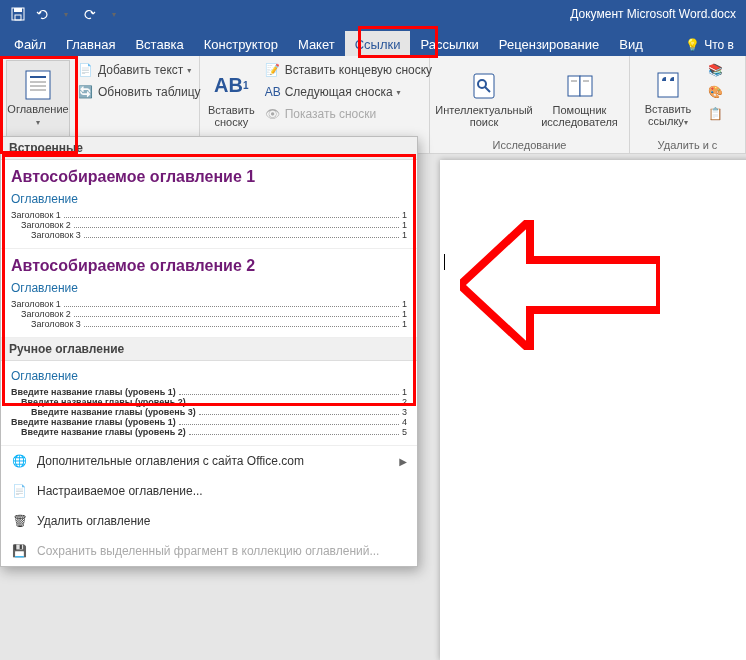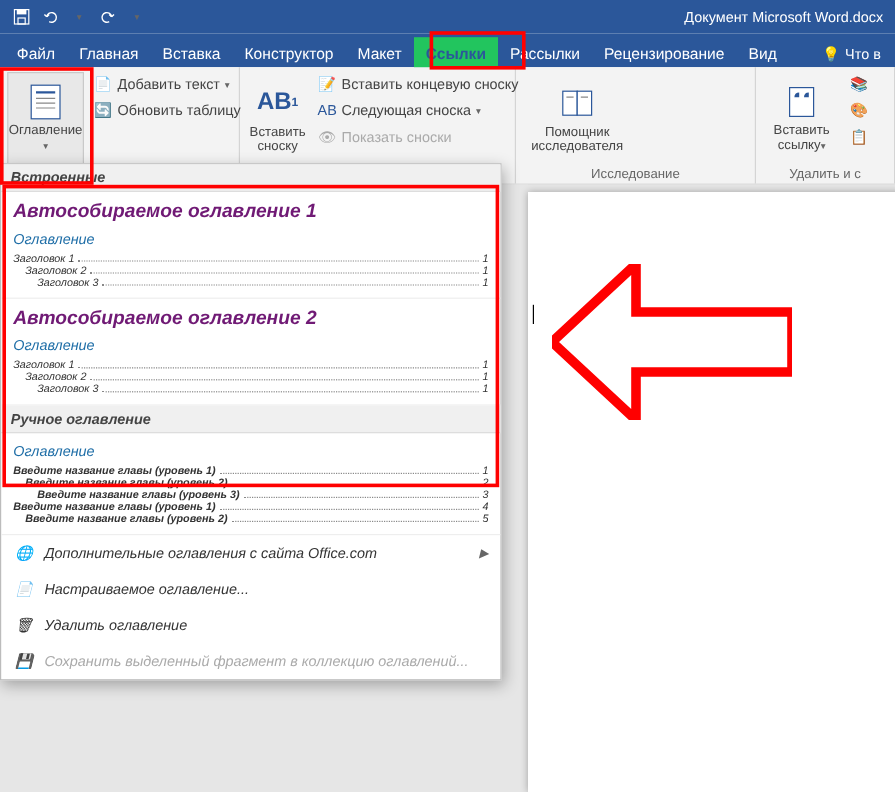--- a/index.html
+++ b/index.html
@@ -7,21 +7,21 @@
 
   
   .titlebar { height: 28px; background: #2b579a; display: flex; align-items: center; color: #fff; font-size: 12px; }
   .qat { display: flex; align-items: center; gap: 4px; padding-left: 8px; }
   .qat-btn { width: 20px; height: 20px; display: flex; align-items: center; justify-content: center; color: #fff; font-size: 13px; }
   .titlebar-right { margin-left: auto; margin-right: 10px; }
 
   
   .tabs { height: 28px; background: #2b579a; display: flex; align-items: flex-end; color: #fff; font-size: 13px; padding-left: 4px; }
   .tab { padding: 6px 10px 4px; cursor: pointer; }
-  .tab.active { background: #22c55e; color: #2b579a; font-weight: bold; }
+  .tab.active { background: #e5e5e5; color: #2b579a; }
   .tell-me { margin-left: auto; margin-right: 6px; display: flex; align-items: center; gap: 4px; padding: 4px 6px; font-size: 12px; }
   .tell-me .bulb { color: #ffd966; }
 
   
   .ribbon { height: 98px; background: #f3f3f3; border-bottom: 1px solid #d4d4d4; display: flex; font-size: 12px; color: #444; }
   .group { border-right: 1px solid #d4d4d4; padding: 4px 6px 2px; display: flex; flex-direction: column; }
   .group-body { flex: 1; display: flex; gap: 4px; }
   .group-label { text-align: center; font-size: 11px; color: #666; padding-top: 2px; }
   .big-btn { width: 64px; display: flex; flex-direction: column; align-items: center; justify-content: center; gap: 2px; padding: 4px 2px; cursor: pointer; }
   .big-btn svg, .big-btn .ico { width: 32px; height: 32px; }
@@ -38,21 +38,21 @@
 
   
   .doc-area { position: absolute; top: 154px; left: 0; right: 0; bottom: 0; background: #e6e6e6; }
   .page { position: absolute; top: 6px; left: 440px; width: 380px; height: 500px; background: #fff; box-shadow: 0 0 6px rgba(0,0,0,.3); }
   .cursor { position: absolute; top: 94px; left: 4px; width: 1px; height: 16px; background: #000; }
 
   
   .arrow { position: absolute; top: 220px; left: 460px; }
 
   
-  .gallery { position: absolute; top: 136px; left: 0; width: 418px; background: #fff; border: 1px solid #bcbcbc; box-shadow: 2px 4px 12px rgba(0,0,0,.3); font-size: 12px; z-index: 50; font-style: italic; }
+  .gallery { position: absolute; top: 136px; left: 0; width: 418px; background: #fff; border: 1px solid #bcbcbc; box-shadow: 2px 4px 12px rgba(0,0,0,.3); font-size: 12px; z-index: 50; }
   .gallery-hdr { background: #f0f0f0; padding: 4px 8px; font-weight: 600; font-size: 12px; color: #444; border-bottom: 1px solid #ddd; }
   .toc-option { padding: 8px 10px; border-bottom: 1px solid #eee; cursor: pointer; }
   .toc-option .opt-title { font-weight: 600; font-size: 16px; margin-bottom: 6px; color: #701a75; }
   .toc-preview { font-size: 10px; }
   .toc-preview .ph { color: #1f6ea7; font-size: 12px; margin-bottom: 4px; }
   .toc-line { display: flex; align-items: baseline; font-size: 9px; color: #333; }
   .toc-line .lvl1 { padding-left: 0; }
   .toc-line .lvl2 { padding-left: 10px; text-align: center; }
   .toc-line .lvl3 { padding-left: 20px; text-align: right; }
   .toc-line .dots { flex: 1; border-bottom: 1px dotted #888; margin: 0 3px 2px; }
@@ -162,20 +162,28 @@
             <span class="si">👁</span>
             <span>Показать сноски</span>
           </div>
       </div>
     </div>
     <div class="group-label">Сноски</div>
   </div>
 
   <div class="group" style="width:200px">
     <div class="group-body">
+      <div class="big-btn" style="width:96px">
+        <svg class="ico" viewBox="0 0 32 32">
+            <rect x="6" y="4" width="20" height="24" rx="2" fill="#fff" stroke="#2b579a"></rect>
+            <circle cx="14" cy="14" r="4" fill="none" stroke="#2b579a" stroke-width="2"></circle>
+            <line x1="17" y1="17" x2="22" y2="22" stroke="#2b579a" stroke-width="2"></line>
+          </svg>
+        <span class="lbl">Интеллектуальный поиск</span>
+      </div>
       <div class="big-btn" style="width:90px">
         <svg class="ico" viewBox="0 0 32 32">
             <rect x="4" y="6" width="12" height="20" fill="#fff" stroke="#2b579a"></rect>
             <rect x="16" y="6" width="12" height="20" fill="#fff" stroke="#2b579a"></rect>
             <line x1="7" y1="11" x2="13" y2="11" stroke="#888"></line>
             <line x1="19" y1="11" x2="25" y2="11" stroke="#888"></line>
           </svg>
         <span class="lbl">Помощник исследователя</span>
       </div>
     </div>

